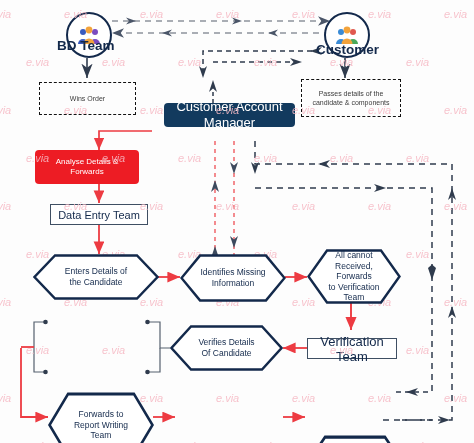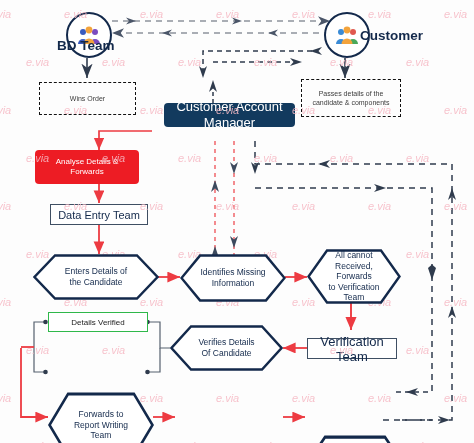--- a/index.html
+++ b/index.html
@@ -172,21 +172,21 @@
       <svg width="24" height="20" viewBox="0 0 24 20">
         <circle cx="6" cy="7" r="3" fill="#3a8bd6"></circle>
           <path d="M1,19 a5,5 0 0 1 10,0 Z" fill="#3a8bd6"></path>
         <circle cx="18" cy="7" r="3" fill="#e0584f"></circle>
           <path d="M13,19 a5,5 0 0 1 10,0 Z" fill="#4aa85a"></path>
         <circle cx="12" cy="5" r="3.4" fill="#f3a33c"></circle>
           <path d="M6.5,19 a5.5,5.5 0 0 1 11,0 Z" fill="#f3a33c"></path>
       </svg>
     </div>
   </div>
-  <div class="role-label" style="left:316px;top:28px;margin-left:44px;">Customer</div>
+  <div class="role-label" style="left:316px;top:42px;">Customer</div>
 
   <div class="node dashbox" style="left:39px;top:82px;width:97px;height:33px;">
     <span>Wins Order</span>
   </div>
 
   <div class="node dashbox" style="left:301px;top:79px;width:100px;height:38px;flex-direction:column;">
     <span>Passes details of the</span>
     <span>candidate &amp; components</span>
   </div>
 
@@ -223,23 +223,20 @@
   <div class="node hex" style="left:307px;top:249px;width:94px;height:55px;flex-direction:column;">
     <svg class="hexsvg" viewBox="0 0 94 55" preserveAspectRatio="none">
       <polygon points="20,1.5 74,1.5 92.5,27.5 74,53.5 20,53.5 1.5,27.5" fill="#fff" stroke="#13294b" stroke-width="2.4"></polygon>
     </svg>
     <span class="htxt">All cannot</span>
     <span class="htxt">Received, Forwards</span>
     <span class="htxt">to Verification</span>
     <span class="htxt">Team</span>
   </div>
 
-  <div class="node greenbox" style="left:48px;top:312px;width:100px;height:20px;">
-    <span>Details Verified</span>
-  </div>
 
 
   <div class="node hex" style="left:170px;top:325px;width:113px;height:46px;flex-direction:column;">
     <svg class="hexsvg" viewBox="0 0 113 46" preserveAspectRatio="none">
       <polygon points="21,1.5 92,1.5 111.5,23 92,44.5 21,44.5 1.5,23" fill="#fff" stroke="#13294b" stroke-width="2.4"></polygon>
     </svg>
     <span class="htxt">Verifies Details</span>
     <span class="htxt">Of Candidate</span>
   </div>
 

